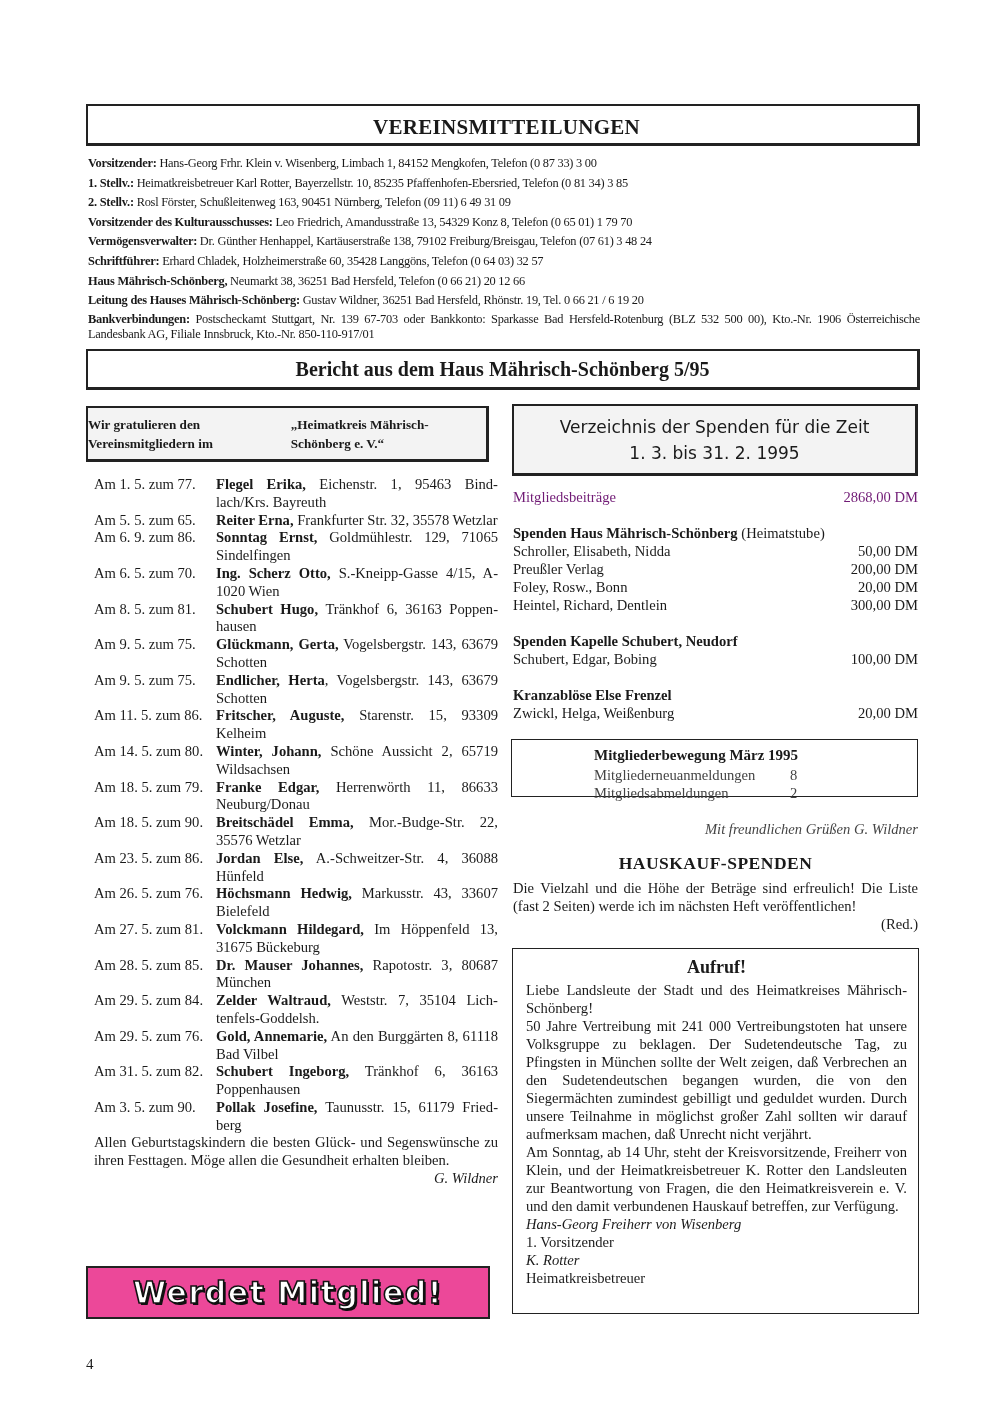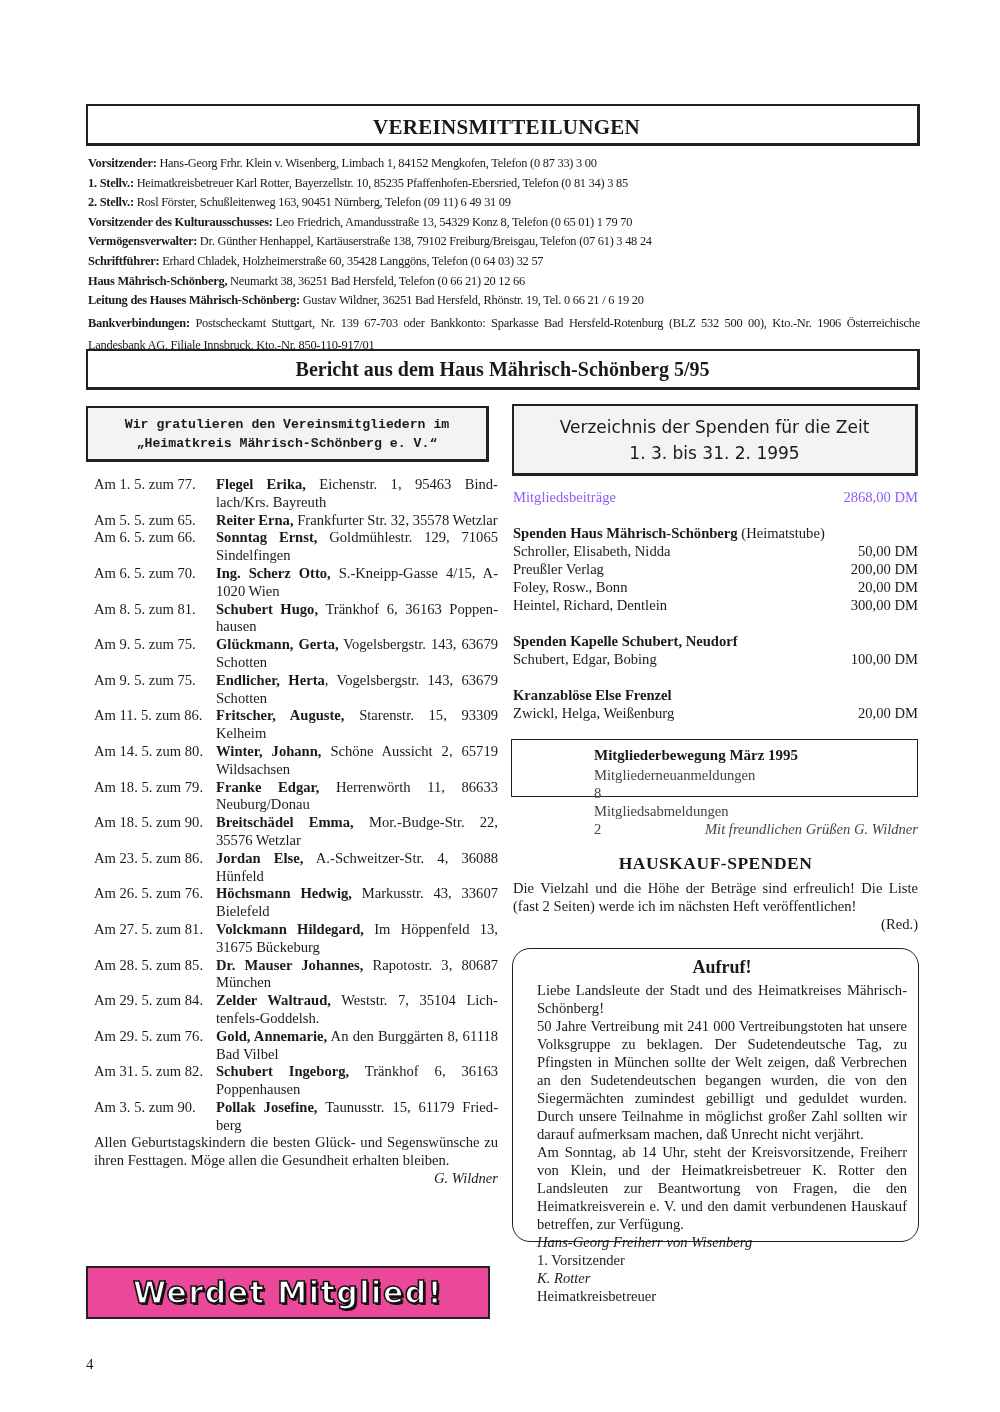--- a/index.html
+++ b/index.html
@@ -8,59 +8,59 @@
   .box { border: 2px solid #222; box-sizing: border-box; }
   .shadebox { background: #f3f3f3; }
 
   
   #hdr1 { left: 86px; top: 104px; width: 834px; height: 42px; display: flex; align-items: center; justify-content: center; border-bottom-width: 3px; border-right-width: 3px; }
   #hdr1 span { font-size: 21px; font-weight: bold; letter-spacing: 0.3px; margin-top: 6px; margin-left: 8px; }
 
   #officers { left: 88px; top: 154px; width: 832px; font-size: 12.4px; line-height: 19.6px; font-family: "Liberation Sans Narrow", "Liberation Serif", serif; }
   #officers .row { white-space: nowrap; letter-spacing: -0.25px; }
   #officers .row b { font-weight: bold; }
-  #officers .bank { white-space: normal; text-align: justify; line-height: 22px; margin-top: 1px; }
+  #officers .bank { white-space: normal; text-align: justify; line-height: 15px; margin-top: 1px; }
 
   #hdr2 { left: 86px; top: 349px; width: 834px; height: 41px; display: flex; align-items: center; justify-content: center; border-bottom-width: 3px; border-right-width: 3px; text-align: center; }
   #hdr2 span { font-size: 20px; font-weight: bold; }
 
   
-  #gratbox { left: 86px; top: 406px; width: 403px; height: 56px; display: flex; flex-direction: column; align-items: center; justify-content: center; border-bottom-width: 3px; border-right-width: 3px; font-family: Liberation Mono, monospace; font-weight: bold; font-size: 13.2px; line-height: 19px; }
+  #gratbox { left: 86px; top: 406px; width: 403px; height: 56px; display: flex; flex-direction: row; align-items: center; justify-content: center; border-bottom-width: 3px; border-right-width: 3px; font-family: Liberation Serif, serif; font-weight: bold; font-size: 13.2px; line-height: 19px; }
   #birthdays { left: 86px; top: 476px; width: 404px; font-size: 14.6px; line-height: 17.8px; margin-left: 8px; }
   .bday { display: flex; }
   .bday .d { width: 122px; flex: 0 0 122px; white-space: nowrap; }
   .bday .t { flex: 1; text-align: justify; }
   .bday .t b { font-weight: bold; }
   #closing { text-align: justify; text-align-last: left; }
   #signL { text-align: right; font-style: italic; }
 
   #werdet { left: 86px; top: 1266px; width: 404px; height: 53px; display: flex; align-items: center; justify-content: center; background: #ec4899; border-width: 2px; }
   #werdet span { font-family: "DejaVu Sans", sans-serif; font-weight: bold; font-size: 30px; color: #ffffff; letter-spacing: 1.5px; -webkit-text-stroke: 1.6px #111; text-shadow: 2px 2px 0 #111; }
 
   #pagenum { left: 86px; top: 1356px; font-size: 15px; }
 
   
   #spendbox { left: 512px; top: 404px; width: 406px; height: 72px; display: flex; flex-direction: column; align-items: center; justify-content: center; border-bottom-width: 3px; border-right-width: 3px; font-family: "DejaVu Sans", sans-serif; font-size: 17px; line-height: 26px; }
   #spenden { left: 513px; top: 488px; width: 405px; font-size: 14.6px; line-height: 18px; }
   .srow { display: flex; justify-content: space-between; }
   .sgap { height: 18px; }
-  .muted { color: #8b5cf6; }
+  .muted { color: #701a75; }
 
   #movebox { left: 511px; top: 739px; width: 407px; height: 58px; border-width: 1.5px; padding: 6px 0 0 82px; font-size: 14.6px; line-height: 18px; }
   #movebox .ttl { font-weight: bold; font-size: 15px; margin-bottom: 2px; }
-  #movebox .mr { display: flex; flex-direction: column; }
+  #movebox .mr { display: flex; }
   #movebox .mr .l { width: 196px; color: #444; }
   #movebox .mr .v { color: #444; }
 
   #gruss { left: 513px; top: 821px; width: 405px; text-align: right; font-style: italic; font-size: 14.6px; color: #444; }
   #hausttl { left: 513px; top: 853px; width: 405px; text-align: center; font-size: 17.5px; font-weight: bold; letter-spacing: 0.5px; }
   #haustxt { left: 513px; top: 879px; width: 405px; font-size: 14.6px; line-height: 18px; text-align: justify; }
   #red { text-align: right; }
 
-  #aufruf { left: 512px; top: 948px; width: 407px; height: 294px; border-width: 1.5px; padding: 8px 11px 0 24px; border-radius: 18px; }
+  #aufruf { left: 512px; top: 948px; width: 407px; height: 366px; border-width: 1.5px; padding: 8px 11px 0 13px; }
   #aufruf .ttl { text-align: center; font-weight: bold; font-size: 18px; margin-bottom: 3px; }
   #aufruf .body { font-size: 14.6px; line-height: 18px; text-align: justify; }
   #aufruf .body p { margin: 0; }
   #aufruf .i { font-style: italic; }
 </style>
 </head>
 <body>
 
 <div id="hdr1" class="abs box">
   <span>VEREINSMITTEILUNGEN</span>
@@ -91,21 +91,21 @@
   <div id="bdayrows">
       <div class="bday">
         <span class="d">Am 1. 5. zum 77.</span>
         <span class="t"><b>Flegel Erika,</b><span> Eichenstr. 1, 95463 Bind-lach/Krs. Bayreuth</span></span>
       </div>
       <div class="bday">
         <span class="d">Am 5. 5. zum 65.</span>
         <span class="t"><b>Reiter Erna,</b><span> Frankfurter Str. 32, 35578 Wetzlar</span></span>
       </div>
       <div class="bday">
-        <span class="d">Am 6. 5. zum 66.</span>
+        <span class="d">Am 6. 9. zum 86.</span>
         <span class="t"><b>Sonntag Ernst,</b><span> Goldmühlestr. 129, 71065 Sindelfingen</span></span>
       </div>
       <div class="bday">
         <span class="d">Am 6. 5. zum 70.</span>
         <span class="t"><b>Ing. Scherz Otto,</b><span> S.-Kneipp-Gasse 4/15, A-1020 Wien</span></span>
       </div>
       <div class="bday">
         <span class="d">Am 8. 5. zum 81.</span>
         <span class="t"><b>Schubert Hugo,</b><span> Tränkhof 6, 36163 Poppen-hausen</span></span>
       </div>

